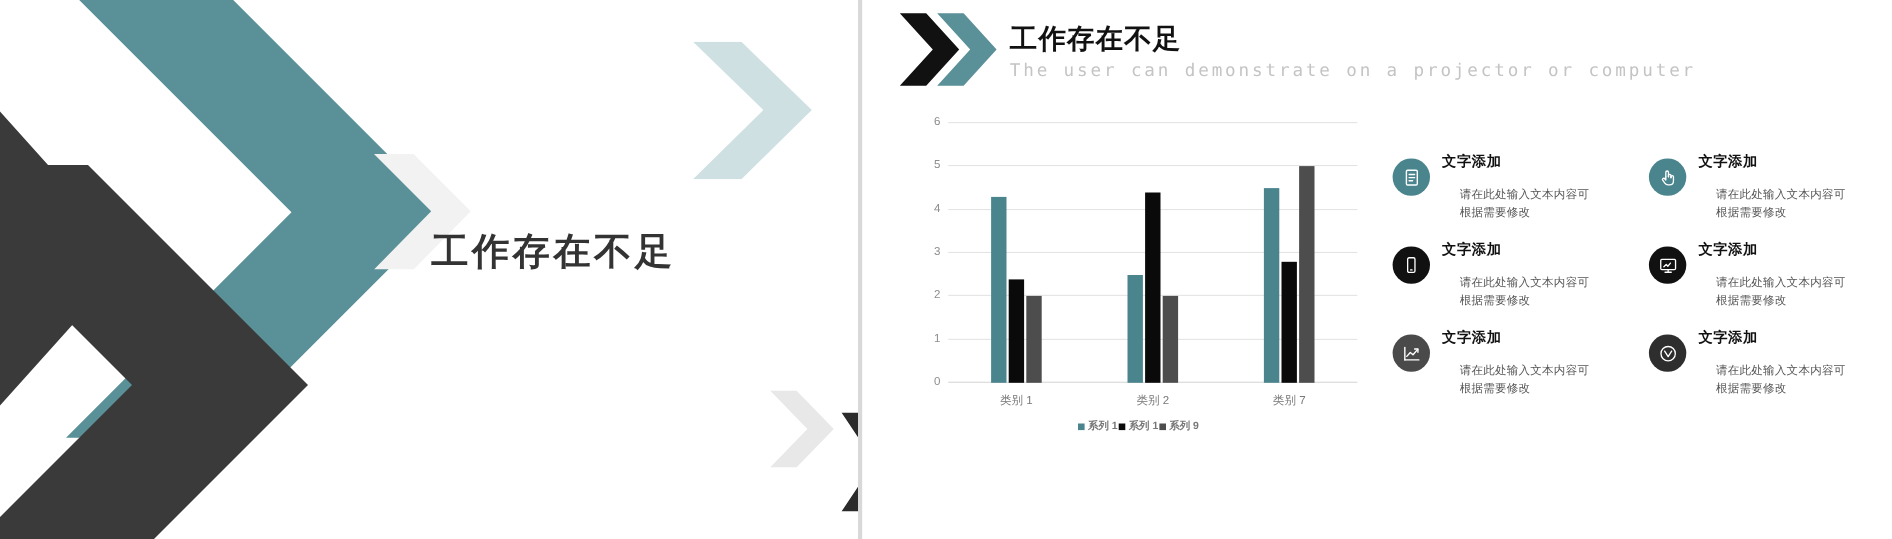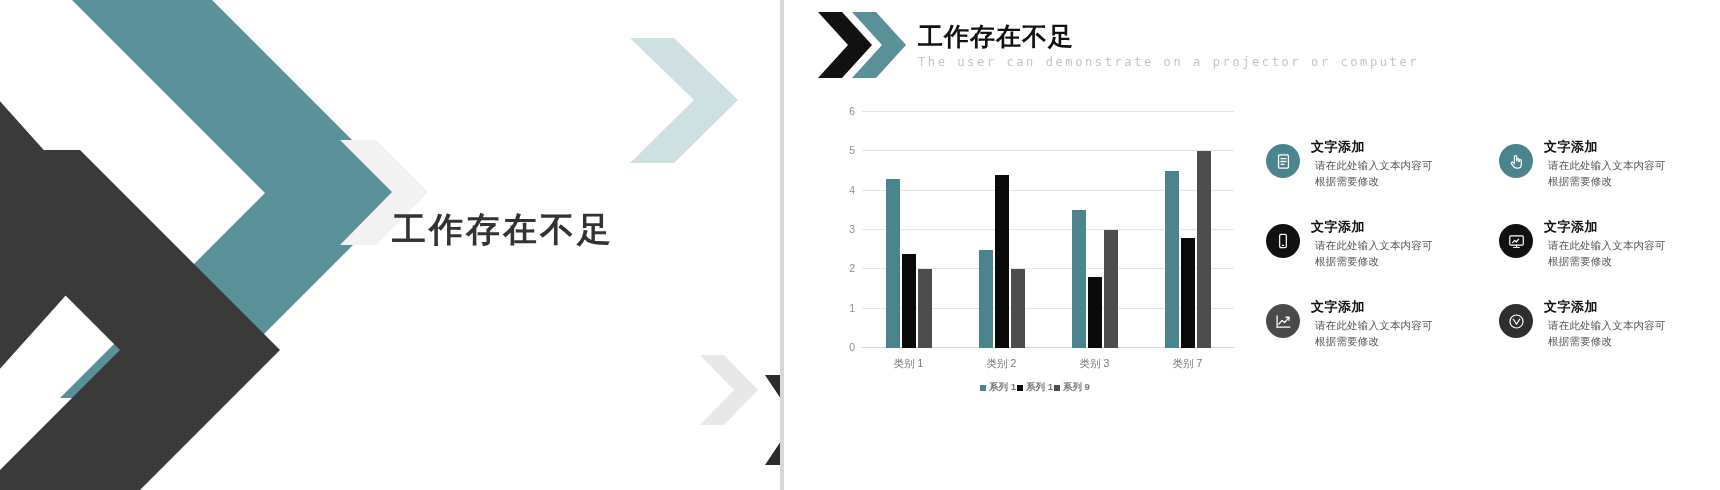--- a/index.html
+++ b/index.html
@@ -147,21 +147,21 @@
   #header-title {
     font-size: 25px;
     font-weight: bold;
     color: #111111;
     letter-spacing: 1px;
     line-height: 1;
     margin: 0 0 7px 0;
     white-space: nowrap;
   }
   #header-sub {
-    font-size: 12px;
+    font-size: 16px;
     color: #c4c4c4;
     letter-spacing: 2.6px;
     line-height: 1;
     margin: 0;
     white-space: nowrap;
     font-family: "DejaVu Sans Mono", "Liberation Mono", monospace;
   }
 
   
   #chart {
@@ -285,21 +285,21 @@
     color: #111111;
     line-height: 1.1;
     margin: 0 0 4px 0;
     letter-spacing: 0.5px;
     white-space: nowrap;
   }
   .icon-desc {
     font-size: 10.5px;
     color: #555555;
     line-height: 1.45;
-    margin: 4px;
+    margin: 16px;
     width: 118px;
     letter-spacing: 0.2px;
   }
 </style>
 </head>
 <body>
 
 <div id="slide">
 
   <div id="left-panel">
@@ -384,26 +384,20 @@
               <div class="bar" title="系列 3 类别 1: 2" style="height: 33.3333%; background: rgb(77, 77, 77);"></div>
               <div class="cat-label">类别 1</div>
             </div>
             <div class="cat-group">
               <div class="bar" title="系列 1 类别 2: 2.5" style="height: 41.6667%; background: rgb(74, 133, 141);"></div>
               <div class="bar" title="系列 2 类别 2: 4.4" style="height: 73.3333%; background: rgb(10, 10, 10);"></div>
               <div class="bar" title="系列 3 类别 2: 2" style="height: 33.3333%; background: rgb(77, 77, 77);"></div>
               <div class="cat-label">类别 2</div>
             </div>
             <div class="cat-group">
-              <div class="bar" title="系列 1 类别 3: 3.5" style="height: 58.3333%; background: rgb(74, 133, 141);"></div>
-              <div class="bar" title="系列 2 类别 3: 1.8" style="height: 30%; background: rgb(10, 10, 10);"></div>
-              <div class="bar" title="系列 3 类别 3: 3" style="height: 50%; background: rgb(77, 77, 77);"></div>
-              <div class="cat-label">类别 3</div>
-            </div>
-            <div class="cat-group">
               <div class="bar" title="系列 1 类别 4: 4.5" style="height: 75%; background: rgb(74, 133, 141);"></div>
               <div class="bar" title="系列 2 类别 4: 2.8" style="height: 46.6667%; background: rgb(10, 10, 10);"></div>
               <div class="bar" title="系列 3 类别 4: 5" style="height: 83.3333%; background: rgb(77, 77, 77);"></div>
               <div class="cat-label">类别 7</div>
             </div>
           </div>
       </div>
       <div id="legend">
           <div class="legend-item">
             <span class="legend-swatch" style="background: rgb(74, 133, 141);"></span>

